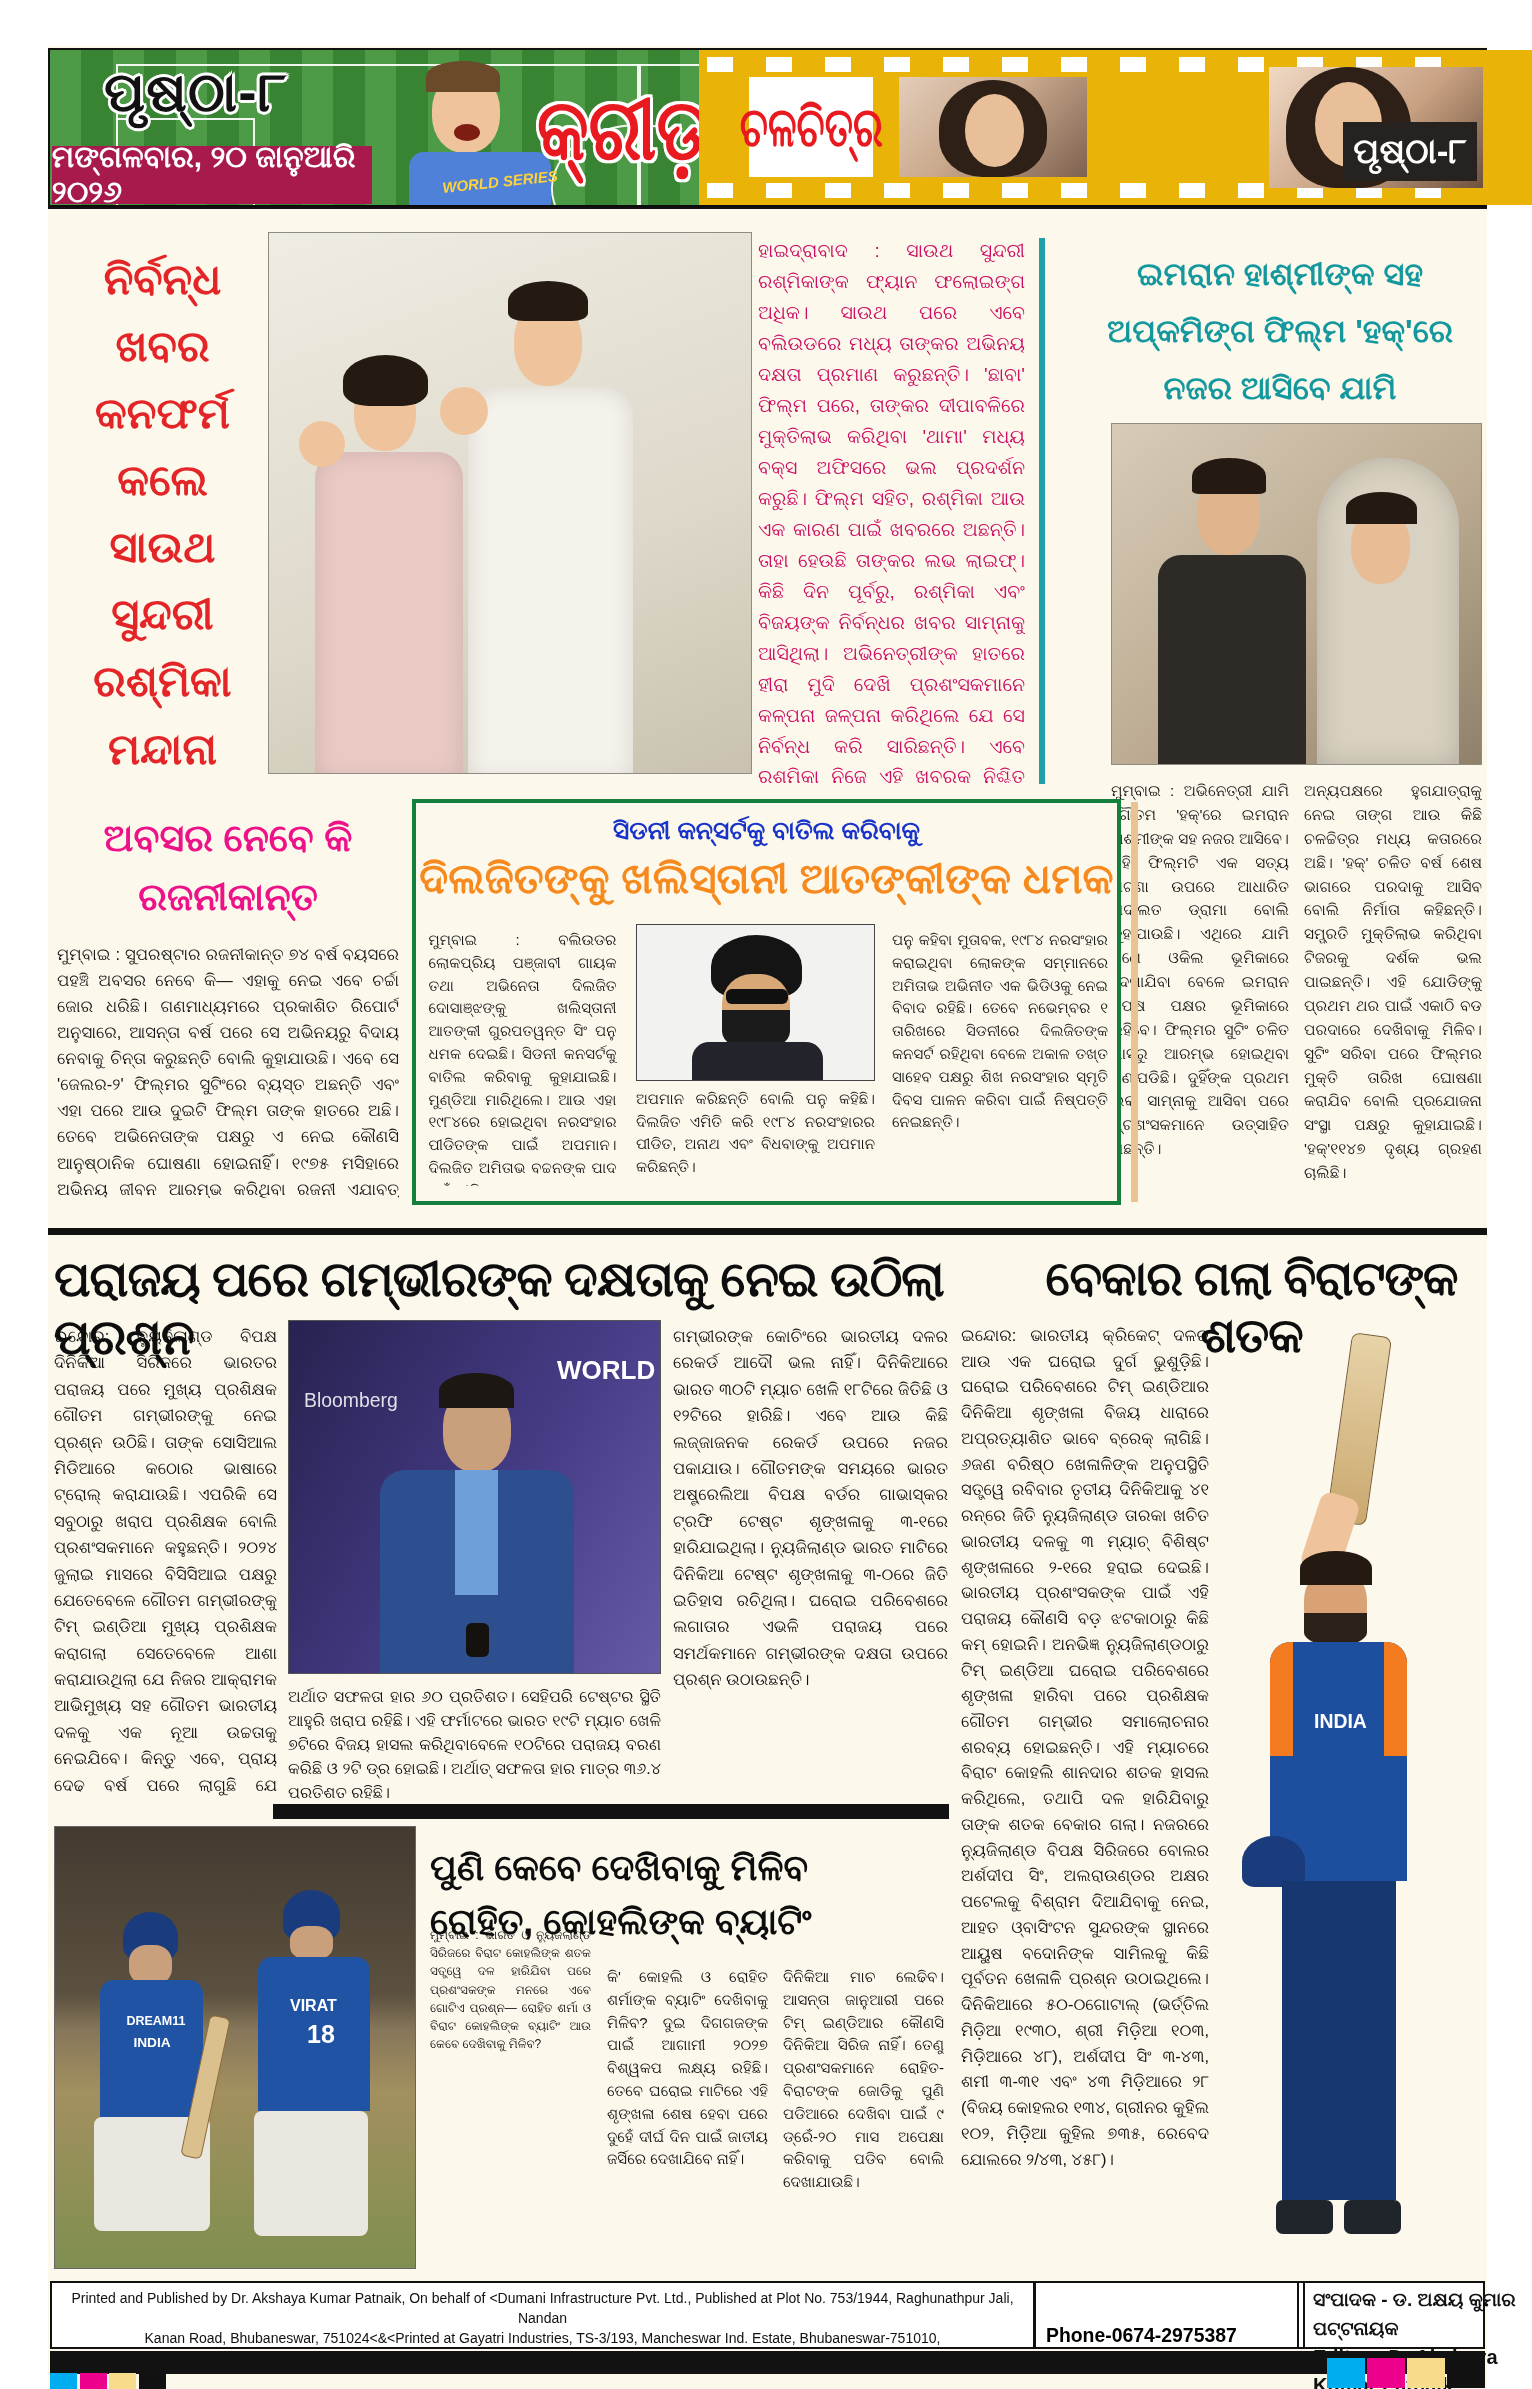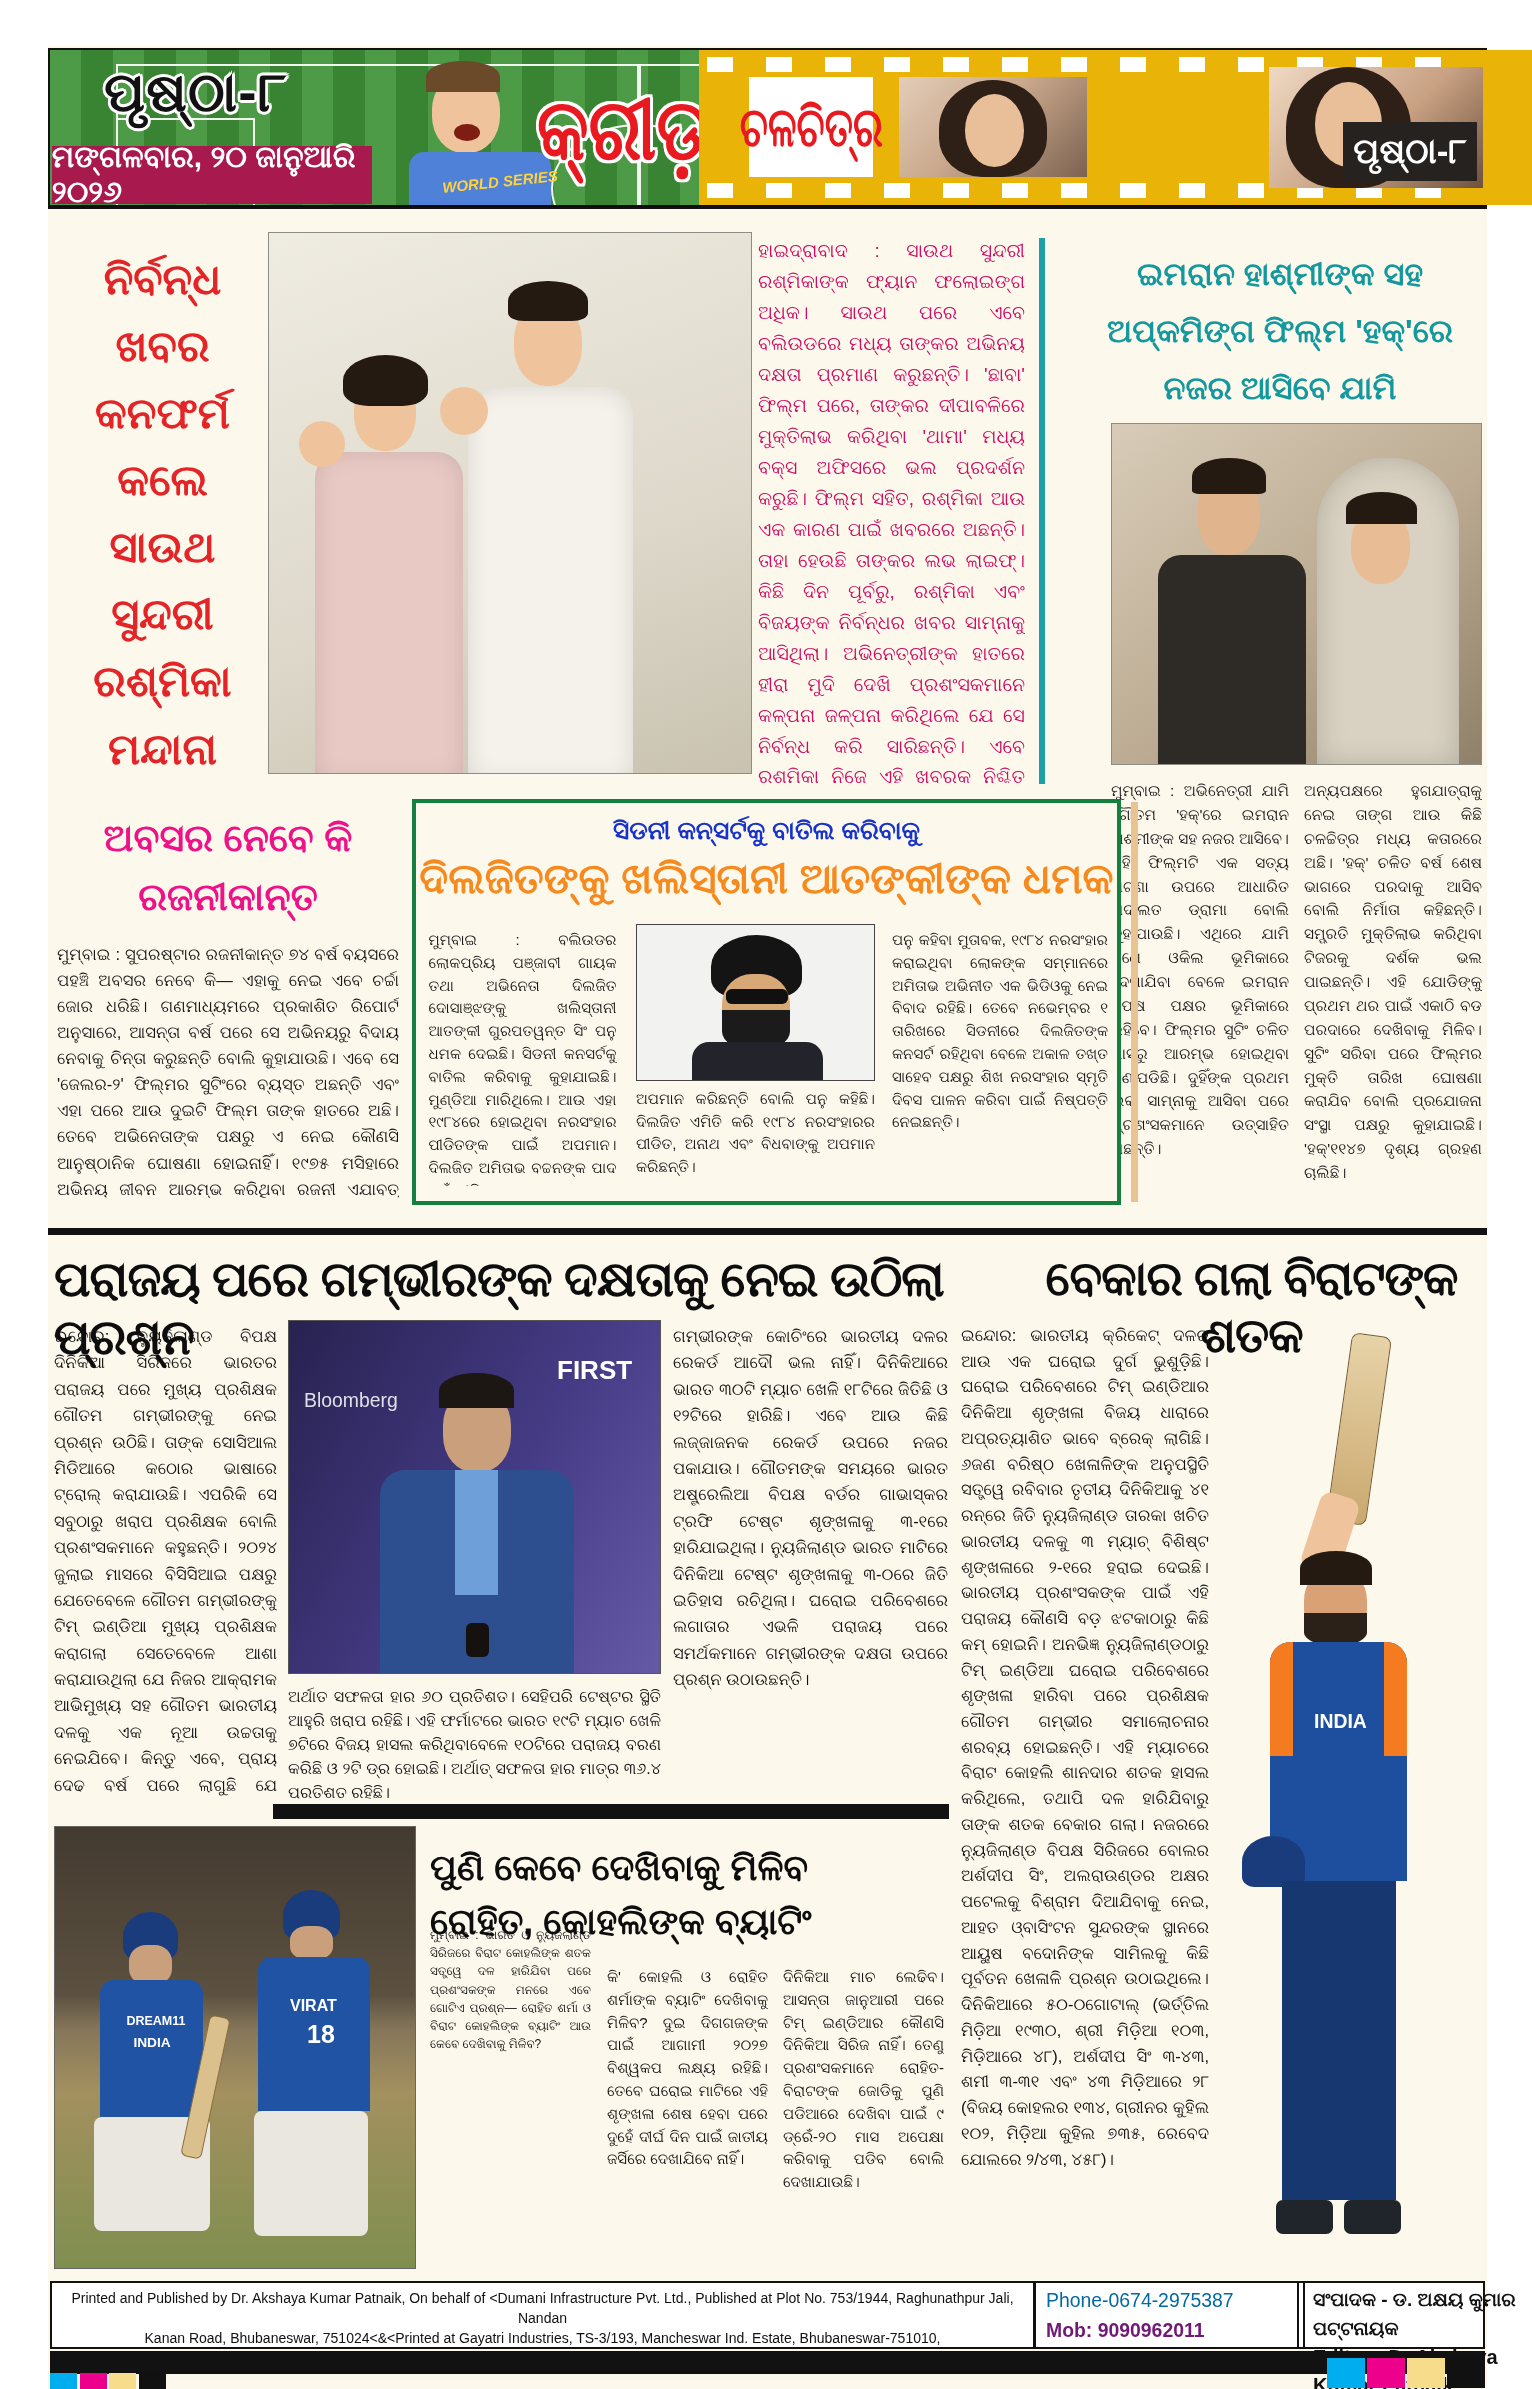--- a/index.html
+++ b/index.html
@@ -172,21 +172,21 @@
 <div class="abs rule-tan" style="left:1131px;top:802px;width:6.8px;height:400px;"></div>
 
 <div class="abs blackbar" style="left:48px;top:1228px;width:1439px;height:7.4px;"></div>
 <div class="abs headline-black" style="left:54px;top:1251px;width:900px;font-size:49px;letter-spacing:-1.1px;">ପରାଜୟ ପରେ ଗମ୍ଭୀରଙ୍କ ଦକ୍ଷତାକୁ ନେଇ ଉଠିଲା ପ୍ରଶ୍ନ</div>
 <div class="abs headline-black" style="left:1020px;top:1251px;width:463px;font-size:48px;text-align:center;letter-spacing:-1.1px;">ବେକାର ଗଲା ବିରାଟଙ୍କ ଶତକ</div>
 
 <div class="abs odia-just" style="left:54px;top:1323px;width:223px;height:477px;font-size:16.5px;line-height:1.6;color:#101010;">ଇନ୍ଦୋର: ନ୍ୟୁଜିଲାଣ୍ଡ ବିପକ୍ଷ ଦିନିକିଆ ସିରିଜରେ ଭାରତର ପରାଜୟ ପରେ ମୁଖ୍ୟ ପ୍ରଶିକ୍ଷକ ଗୌତମ ଗମ୍ଭୀରଙ୍କୁ ନେଇ ପ୍ରଶ୍ନ ଉଠିଛି। ତାଙ୍କ ସୋସିଆଲ ମିଡିଆରେ କଠୋର ଭାଷାରେ ଟ୍ରୋଲ୍ କରାଯାଉଛି। ଏପରିକି ସେ ସବୁଠାରୁ ଖରାପ ପ୍ରଶିକ୍ଷକ ବୋଲି ପ୍ରଶଂସକମାନେ କହୁଛନ୍ତି। ୨୦୨୪ ଜୁଲାଇ ମାସରେ ବିସିସିଆଇ ପକ୍ଷରୁ ଯେତେବେଳେ ଗୌତମ ଗମ୍ଭୀରଙ୍କୁ ଟିମ୍ ଇଣ୍ଡିଆ ମୁଖ୍ୟ ପ୍ରଶିକ୍ଷକ କରାଗଲା ସେତେବେଳେ ଆଶା କରାଯାଉଥିଲା ଯେ ନିଜର ଆକ୍ରାମକ ଆଭିମୁଖ୍ୟ ସହ ଗୌତମ ଭାରତୀୟ ଦଳକୁ ଏକ ନୂଆ ଉଚ୍ଚତାକୁ ନେଇଯିବେ। କିନ୍ତୁ ଏବେ, ପ୍ରାୟ ଦେଢ ବର୍ଷ ପରେ ଲାଗୁଛି ଯେ ଭାରତୀୟ ଦଳ ଖରାପ ଦୌରରୁ ଗତି କରୁଛି। ସଫଳତା ହାର ୨୦ ପ୍ରତିଶତ ରହିଛି।</div>
 
 <div class="abs photo" style="left:288px;top:1320px;width:373px;height:354px;border:1.7px solid #555;background:linear-gradient(120deg,#272250 0%,#453b85 55%,#655aa6 100%);">
   <div class="lbl" style="left:15px;top:68px;font-size:19.4px;opacity:.85;font-weight:normal;">Bloomberg</div>
-  <div class="lbl" style="left:268px;top:34px;font-size:26px;">FIRST</div>
+  <div class="lbl" style="left:268px;top:34px;font-size:26px;">WORLD</div>
   <div class="skin" style="left:154px;top:68px;width:68px;height:83px;border-radius:44%;background:#caa07c;"></div>
   <div class="hairdark" style="left:150px;top:52px;width:75px;height:35px;border-radius:50% 50% 0 0;background:#1c1712;"></div>
   <div class="abs" style="left:91px;top:149px;width:194px;height:205px;background:#2e4f8f;border-radius:25px 25px 0 0;"></div>
   <div class="abs" style="left:166px;top:149px;width:43px;height:125px;background:#6f9fd8;"></div>
   <div class="abs" style="left:177px;top:302px;width:23px;height:34px;background:#14110e;border-radius:5.7px;"></div>
 </div>
 <div class="abs odia-just" style="left:288px;top:1685px;width:373px;height:114px;font-size:16px;line-height:1.5;color:#101010;">ଅର୍ଥାତ ସଫଳତା ହାର ୬୦ ପ୍ରତିଶତ। ସେହିପରି ଟେଷ୍ଟର ସ୍ଥିତି ଆହୁରି ଖରାପ ରହିଛି। ଏହି ଫର୍ମାଟରେ ଭାରତ ୧୯ଟି ମ୍ୟାଚ ଖେଳି ୭ଟିରେ ବିଜୟ ହାସଲ କରିଥିବାବେଳେ ୧୦ଟିରେ ପରାଜୟ ବରଣ କରିଛି ଓ ୨ଟି ଡ୍ର ହୋଇଛି। ଅର୍ଥାତ୍ ସଫଳତା ହାର ମାତ୍ର ୩୬.୪ ପ୍ରତିଶତ ରହିଛି।</div>
 
 <div class="abs odia-just" style="left:673px;top:1323px;width:275px;height:476px;font-size:16.5px;line-height:1.6;color:#101010;">ଗମ୍ଭୀରଙ୍କ କୋଚିଂରେ ଭାରତୀୟ ଦଳର ରେକର୍ଡ ଆଦୌ ଭଲ ନାହିଁ। ଦିନିକିଆରେ ଭାରତ ୩୦ଟି ମ୍ୟାଚ ଖେଳି ୧୮ଟିରେ ଜିତିଛି ଓ ୧୨ଟିରେ ହାରିଛି। ଏବେ ଆଉ କିଛି ଲଜ୍ଜାଜନକ ରେକର୍ଡ ଉପରେ ନଜର ପକାଯାଉ। ଗୌତମଙ୍କ ସମୟରେ ଭାରତ ଅଷ୍ଟ୍ରେଲିଆ ବିପକ୍ଷ ବର୍ଡର ଗାଭାସ୍କର ଟ୍ରଫି ଟେଷ୍ଟ ଶୃଙ୍ଖଳାକୁ ୩-୧ରେ ହାରିଯାଇଥିଲା। ନ୍ୟୁଜିଲାଣ୍ଡ ଭାରତ ମାଟିରେ ଦିନିକିଆ ଟେଷ୍ଟ ଶୃଙ୍ଖଳାକୁ ୩-୦ରେ ଜିତି ଇତିହାସ ରଚିଥିଲା। ଘରୋଇ ପରିବେଶରେ ଲଗାତାର ଏଭଳି ପରାଜୟ ପରେ ସମର୍ଥକମାନେ ଗମ୍ଭୀରଙ୍କ ଦକ୍ଷତା ଉପରେ ପ୍ରଶ୍ନ ଉଠାଉଛନ୍ତି।</div>
 
@@ -249,21 +249,21 @@
 <div class="abs odia-just" style="left:783px;top:1966px;width:161px;height:301px;font-size:15px;line-height:1.52;color:#101010;">ଦିନିକିଆ ମାଚ ଲେଢିବ। ଆସନ୍ତା ଜାନୁଆରୀ ପରେ ଟିମ୍ ଇଣ୍ଡିଆର କୌଣସି ଦିନିକିଆ ସିରିଜ ନାହିଁ। ତେଣୁ ପ୍ରଶଂସକମାନେ ରୋହିତ-ବିରାଟଙ୍କ ଜୋଡିକୁ ପୁଣି ପଡିଆରେ ଦେଖିବା ପାଇଁ ୯ ଡ୍ରେଁ-୨୦ ମାସ ଅପେକ୍ଷା କରିବାକୁ ପଡିବ ବୋଲି ଦେଖାଯାଉଛି।</div>
 
 <div class="abs footbox" style="left:50px;top:2281px;width:1435px;height:68px;">
   <div class="abs" style="left:9px;top:4.6px;width:963px;">
     <div class="footline">Printed and Published by Dr. Akshaya Kumar Patnaik, On behalf of &lt;Dumani Infrastructure Pvt. Ltd., Published at Plot No. 753/1944, Raghunathpur Jali, Nandan</div>
     <div class="footline">Kanan Road, Bhubaneswar, 751024&lt;&amp;&lt;Printed at Gayatri Industries, TS-3/193, Mancheswar Ind. Estate, Bhubaneswar-751010,</div>
     <div class="footline">Email : dumanikhabar2020@gmail.com, dumanikhabar.advt@gmail.com</div>
   </div>
   <div class="abs" style="left:981px;top:0;width:2.8px;height:64px;background:#111;"></div>
   <div class="abs" style="left:994px;top:3.4px;width:245px;">
-    <div style="font-size:19.4px;font-weight:normal;color:#0369a1;line-height:1.5;">Phone-0674-2975387</div>
+    <div style="font-size:19.4px;font-weight:bold;color:#000000;line-height:1.5;margin-top:35px;">Phone-0674-2975387</div>
     <div style="font-size:19.4px;font-weight:bold;color:#701a75;line-height:1.5;">Mob: 9090962011</div>
   </div>
   <div class="abs" style="left:1245px;top:0;width:2.3px;height:64px;background:#111;"></div>
   <div class="abs" style="left:1251px;top:0;width:2.3px;height:64px;background:#111;"></div>
   <div class="abs" style="left:1261px;top:3.4px;width:223px;">
     <div style="font-size:19px;font-weight:bold;color:#111;line-height:1.5;">ସଂପାଦକ - ଡ. ଅକ୍ଷୟ କୁମାର ପଟ୍ଟନାୟକ</div>
     <div style="font-size:20px;font-weight:bold;color:#111;line-height:1.4;">Editor - Dr.Akshaya Kumar Patnaik</div>
   </div>
 </div>
 <div class="abs blackbar" style="left:50px;top:2351px;width:1435px;height:23px;"></div>

